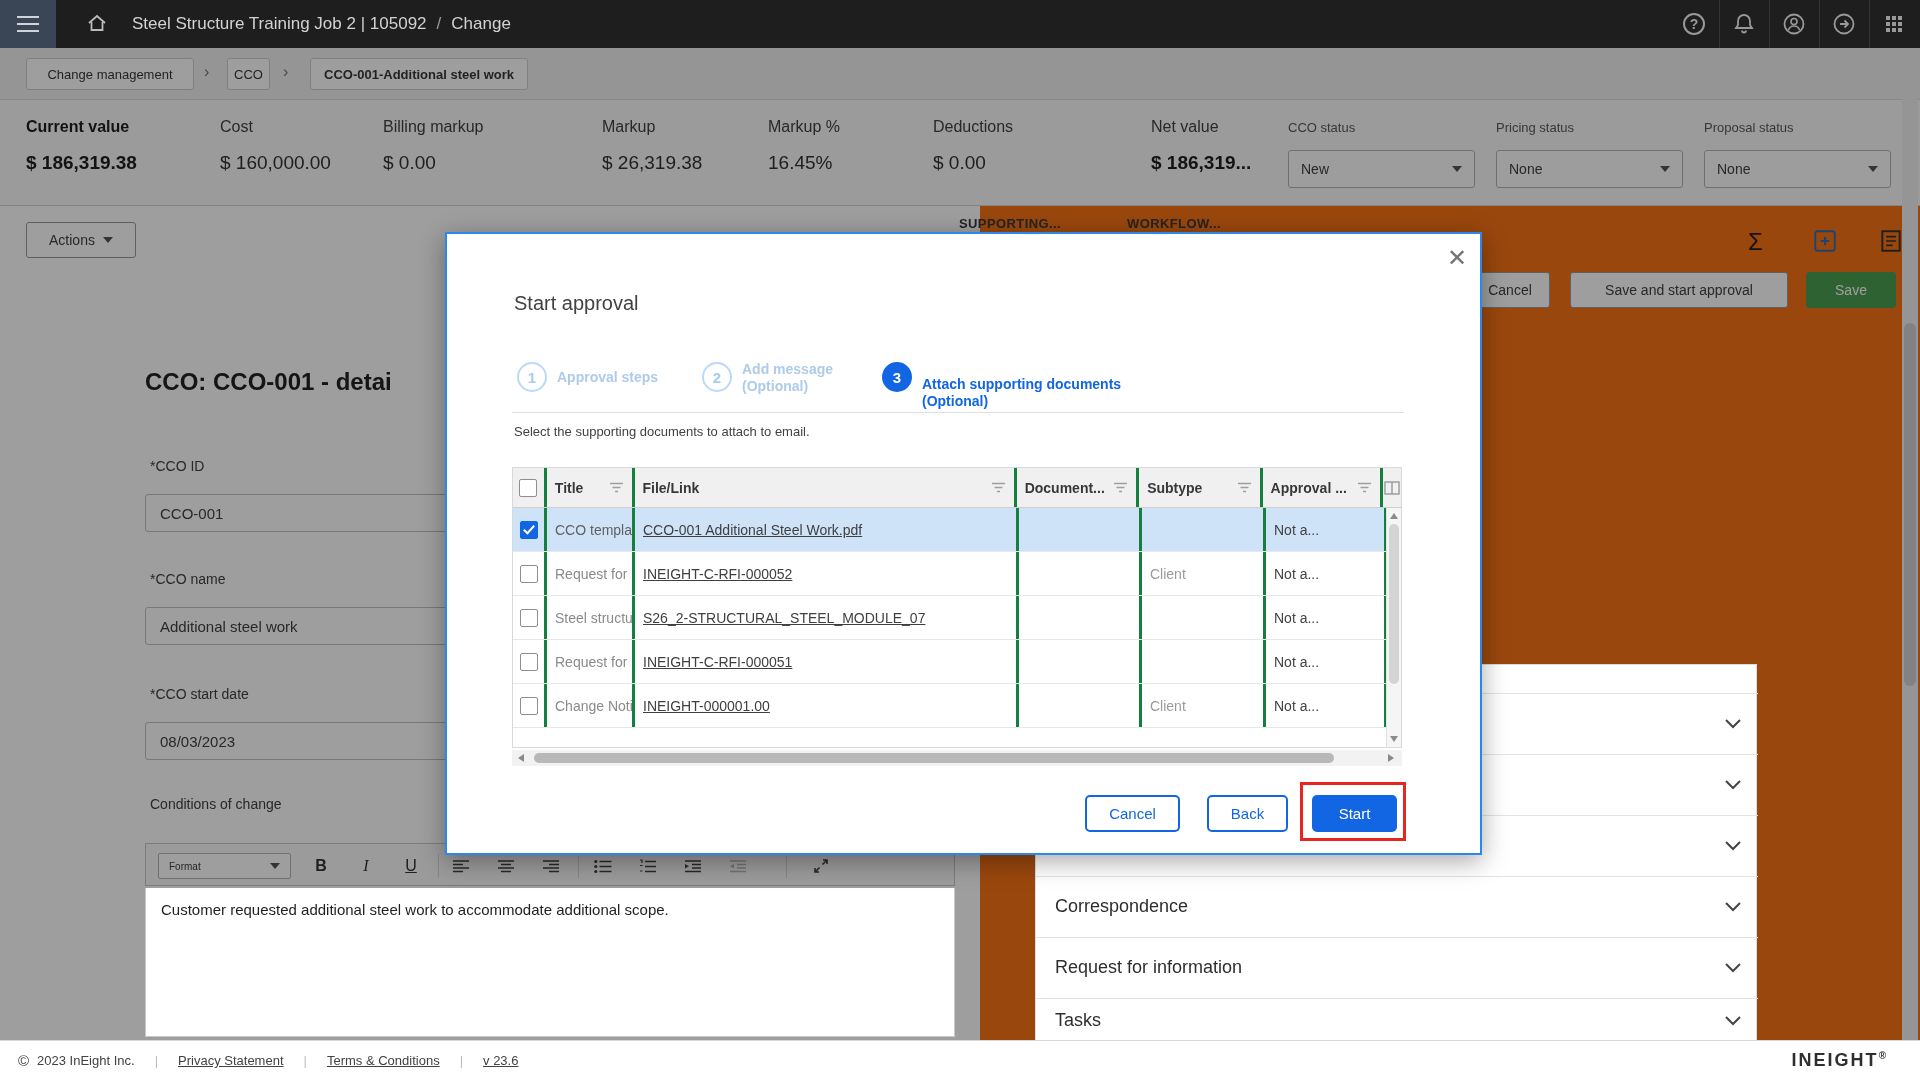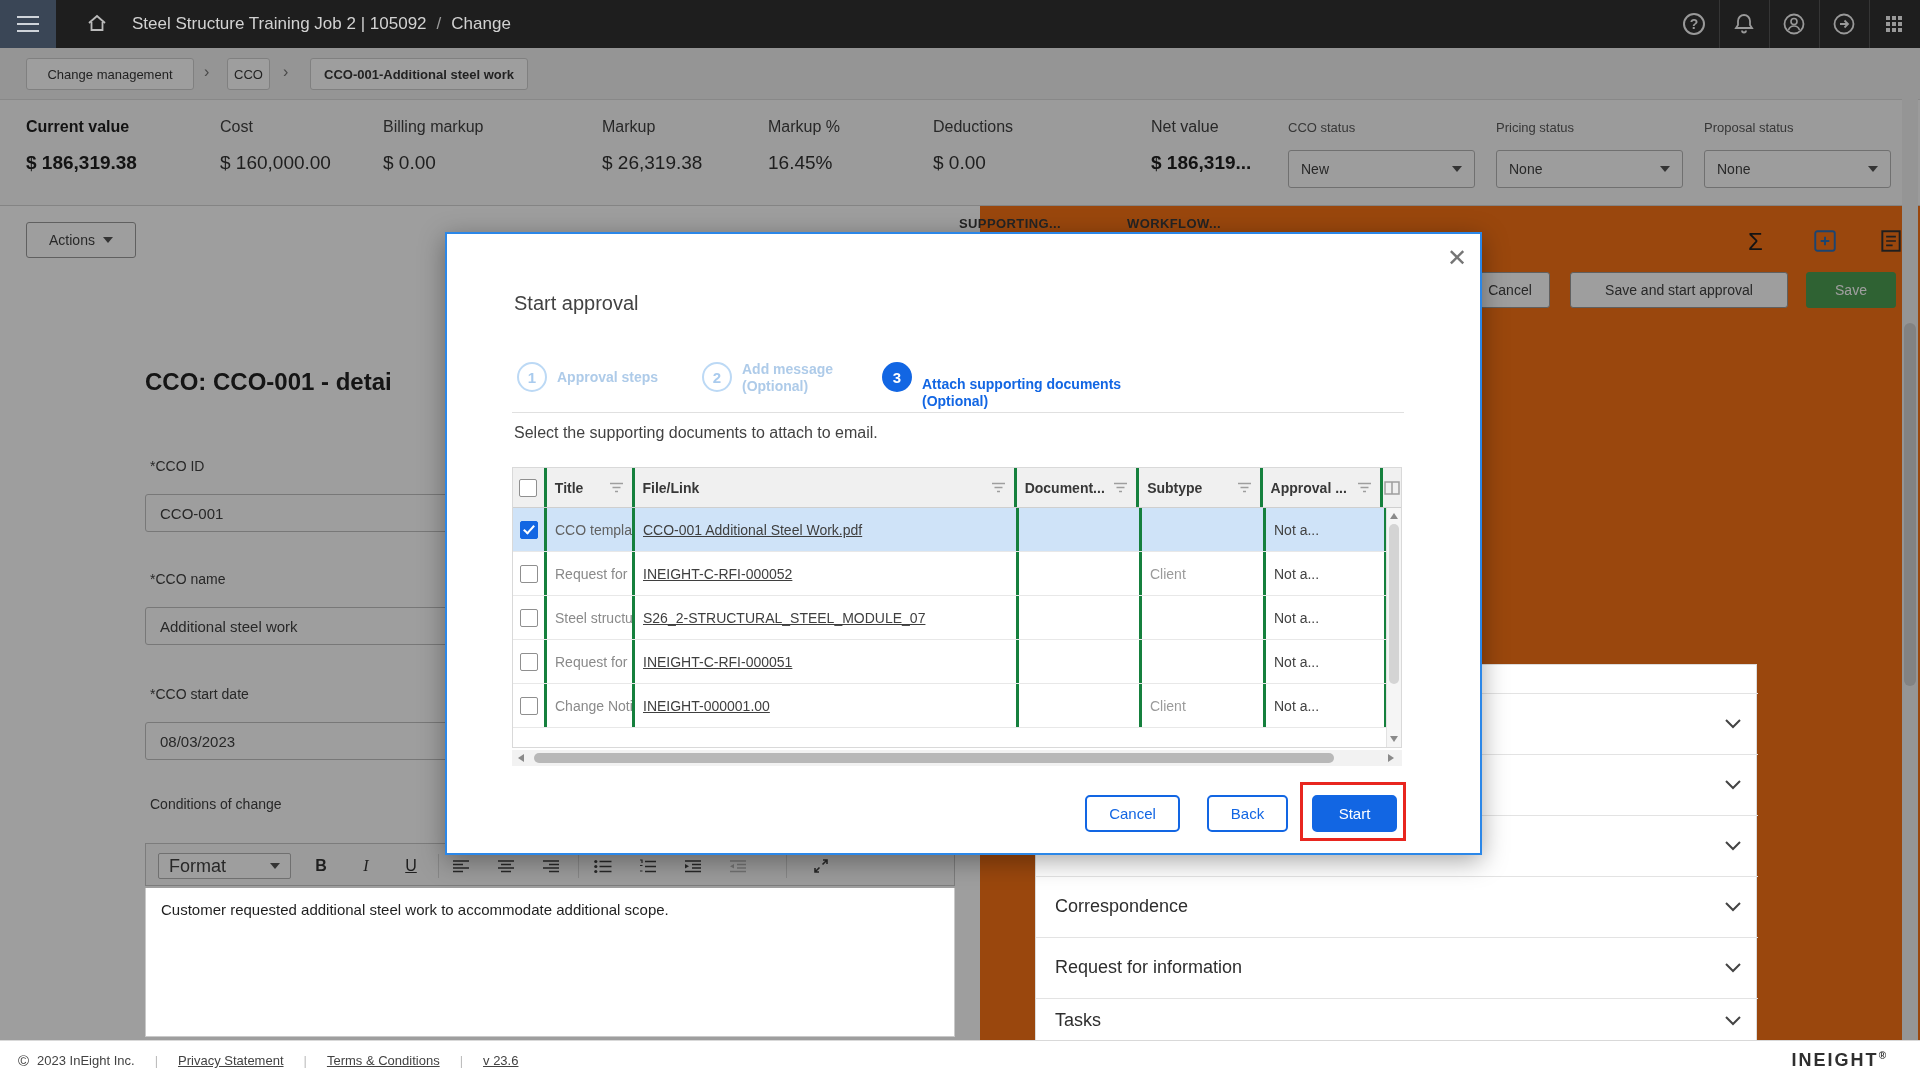--- a/index.html
+++ b/index.html
@@ -31,21 +31,21 @@
   .statusdd{position:absolute;top:50px;width:187px;height:38px;background:#fdfdfd;border:1px solid #b5b5b5;border-radius:3px;font-size:14px;color:#424242;display:flex;align-items:center;padding:0 12px;cursor:pointer;}
   .statusdd .grow{flex:1;}
   .caret{width:0;height:0;border-left:5px solid transparent;border-right:5px solid transparent;border-top:6px solid #555;}
   
   .formcard{left:0;top:206px;width:980px;height:834px;background:#ffffff;}
   .btn-chip{position:absolute;height:36px;background:#fff;border:1px solid #9c9c9c;border-radius:3px;font-size:14px;color:#424242;display:flex;align-items:center;justify-content:center;gap:8px;cursor:pointer;padding:0 12px;white-space:nowrap;}
   .bgtab{position:absolute;top:216px;font-size:13px;font-weight:bold;color:#3a3a3a;letter-spacing:.4px;white-space:nowrap;cursor:pointer;}
   .fieldlabel{position:absolute;font-size:14px;color:#424242;white-space:nowrap;}
   .fieldbox{position:absolute;left:145px;width:810px;height:38px;background:#fff;border:1px solid #c2c2c2;border-radius:3px;font-size:15px;color:#424242;display:flex;align-items:center;padding:0 14px;}
   .rtetoolbar{left:145px;top:843px;width:810px;height:43px;background:#fbfbfb;border:1px solid #c9c9c9;}
-  .fmtbox{position:absolute;left:12px;top:9px;width:133px;height:26px;border:1px solid #b5b5b5;background:#fff;border-radius:2px;display:flex;align-items:center;padding:0 10px;font-size:18px;color:#424242;cursor:pointer;}
+  .fmtbox{position:absolute;left:12px;top:9px;width:133px;height:26px;border:1px solid #b5b5b5;background:#fff;border-radius:2px;display:flex;align-items:center;padding:0 10px;font-size:10px;color:#424242;cursor:pointer;}
   .rte-btn{position:absolute;top:9px;width:30px;height:26px;display:flex;align-items:center;justify-content:center;cursor:pointer;font-size:16px;color:#333;}
   .rte-sep{position:absolute;top:10px;width:1px;height:24px;background:#d8d8d8;}
   .editorbox{left:145px;top:888px;width:810px;height:149px;background:#fff;border:1px solid #c9c9c9;border-top:none;z-index:60;padding:13px 15px;font-size:15px;color:#1f1f1f;}
   .pgscroll{left:1902px;top:48px;width:16px;height:992px;background:#f0f0f0;}
   .pgthumb{position:absolute;left:2px;top:275px;width:12px;height:363px;background:#d2d2d2;border-radius:6px;}
   
   .panels{left:1035px;top:664px;width:722px;height:378px;background:#fff;border:1px solid #dcdcdc;z-index:60;}
   .pdiv{position:absolute;left:0;width:722px;height:1px;background:#e3e3e3;}
   .plabel{position:absolute;left:19px;font-size:18px;color:#2e2e2e;white-space:nowrap;}
   .pchev{position:absolute;left:688px;cursor:pointer;}
@@ -59,21 +59,21 @@
   .f-logo sup{font-size:10px;}
   
   .modal{left:445px;top:232px;width:1037px;height:623px;background:#fff;border:2px solid #2b87e8;box-shadow:0 6px 24px rgba(0,0,0,.35);z-index:100;}
   .m-close{position:absolute;left:995px;top:10px;width:30px;height:30px;font-size:24px;color:#757575;text-align:center;line-height:28px;cursor:pointer;}
   .m-title{position:absolute;left:67px;top:58px;font-size:20px;color:#424242;}
   .stepcircle{position:absolute;width:30px;height:30px;border-radius:50%;border:2px solid #bcd9f5;color:#a9cbee;font-size:15px;font-weight:bold;display:flex;align-items:center;justify-content:center;cursor:pointer;}
   .stepcircle.active{background:#1266e3;border-color:#1266e3;color:#fff;}
   .steplabel{position:absolute;font-size:14px;font-weight:bold;color:#aecbe9;line-height:17px;white-space:nowrap;cursor:pointer;}
   .steplabel.active{color:#1266e3;}
   .m-divider{position:absolute;left:65px;top:178px;width:892px;height:1px;background:#e0e0e0;}
-  .m-instr{position:absolute;left:67px;top:190px;font-size:16px;color:#424242;}
+  .m-instr{position:absolute;left:67px;top:190px;font-size:13px;color:#424242;}
   
   .ttable{position:absolute;left:65px;top:233px;width:890px;border:1px solid #d9d9d9;}
   .thead{display:flex;height:40px;background:#f0f0f0;border-bottom:1px solid #cfcfcf;font-size:14px;font-weight:bold;color:#383838;}
   .trow{display:flex;height:44px;background:#fff;border-bottom:1px solid #e8e8e8;font-size:14px;}
   .trow.sel{background:#cfe3f8;}
   .cell{display:flex;align-items:center;padding:0 8px;border-right:3px solid #15803d;overflow:hidden;white-space:nowrap;}
   .c-cb{width:34px;justify-content:center;padding:0;}
   .c-title{width:88px;color:#8a8a8a;}
   .c-file{width:384px;}
   .c-doc{width:123px;}

